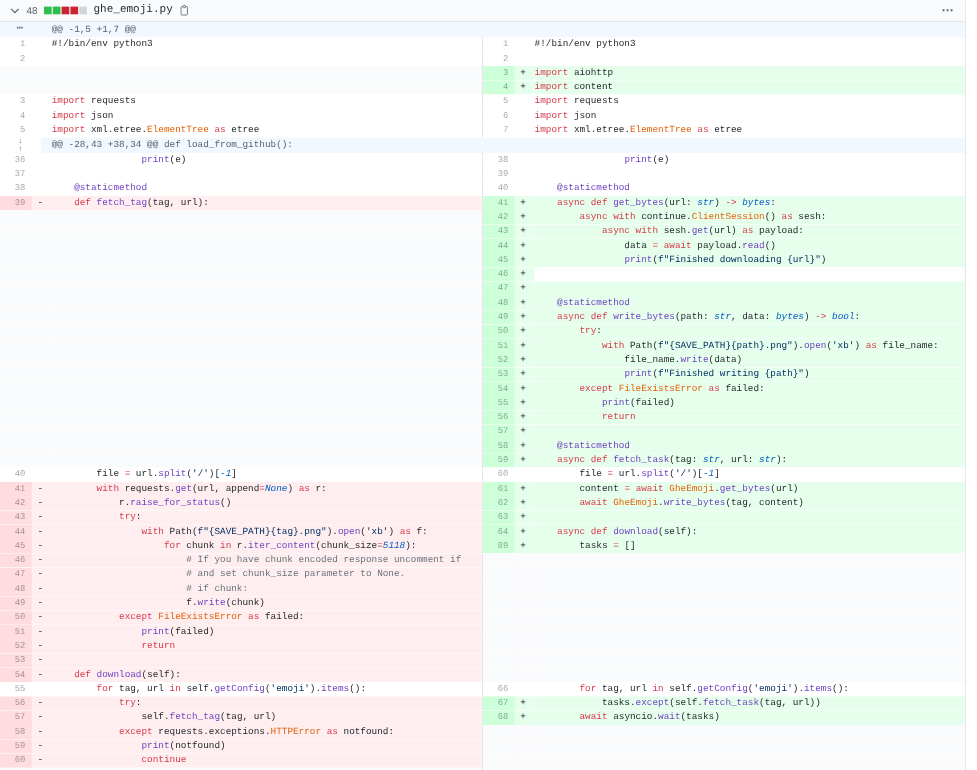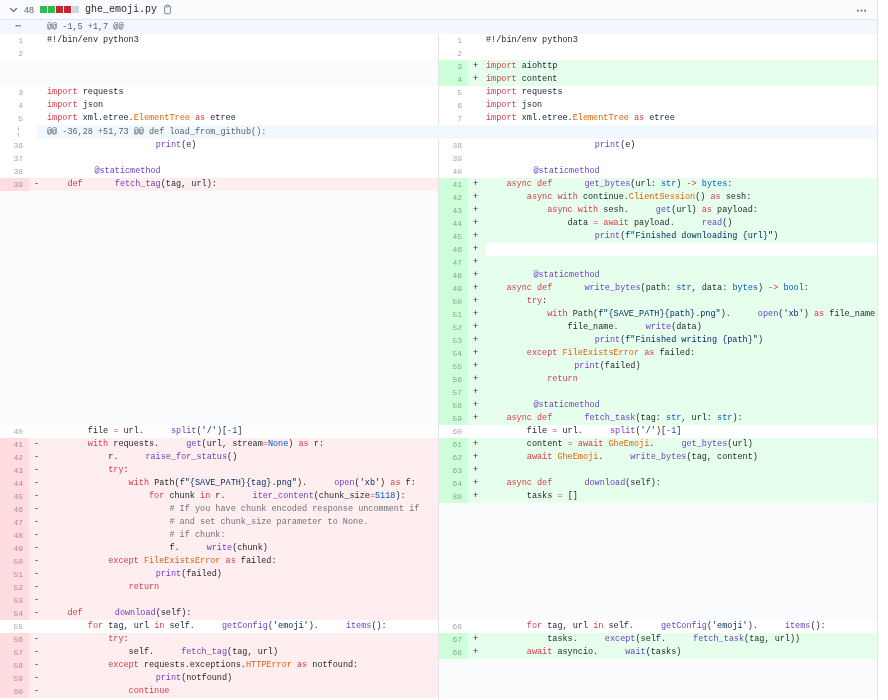--- a/index.html
+++ b/index.html
@@ -34,22 +34,22 @@
   .hunk .gut{width:37px;flex:none;text-align:center;color:#586069;cursor:pointer;overflow:hidden;}
   .hunk .gut.dots{font-size:10px;letter-spacing:1px;}
   .hunk .gut.arrows{background:#fff;font-size:6.5px;line-height:7px;padding-top:0;}
   .hunk .gut.arrows div{height:7px;}
   .hunk .txt{flex:1;color:#586069;padding-left:10px;white-space:pre;overflow:hidden;}
 
   
   .sg-p{color:#24292e;}
   .sg-k{color:#d73a49;}
   .sg-s{color:#032f62;}
-  .sg-f{color:#6f42c1;margin-left:27px;}
-  .sg-b{color:#005cc5;}
+  .sg-f{color:#6f42c1;}
+  .sg-b{color:#005cc5;font-style:italic;}
   .sg-o{color:#e36209;}
   .sg-c{color:#6a737d;}
 </style>
 </head>
 <body>
 
 <div class="file">
   <div class="file-header">
     <span class="chev">
       <svg width="9" height="9" viewBox="0 0 16 16">
@@ -162,21 +162,21 @@
           <div class="num">7</div>
           <div class="marker"></div>
           <div class="code"><span class="sg-k">import</span><span class="sg-p"> xml.etree.</span><span class="sg-o">ElementTree</span><span class="sg-k"> as</span><span class="sg-p"> etree</span></div>
         </div>
       </div>
       <div class="hunk">
         <div class="gut arrows">
           <div class="">↓</div>
           <div class="">↑</div>
         </div>
-        <div class="txt">@@ -36,28 +51,73 @@ def load_from_github():</div>
+        <div class="txt">@@ -28,43 +38,34 @@ def load_from_github():</div>
       </div>
       <div class="row">
         <div class="half left k-c">
           <div class="num">36</div>
           <div class="marker"></div>
           <div class="code"><span class="sg-p">                </span><span class="sg-f">print</span><span class="sg-p">(e)</span></div>
         </div>
         <div class="half right k-c">
           <div class="num">38</div>
           <div class="marker"></div>
@@ -443,21 +443,21 @@
         <div class="half right k-c">
           <div class="num">60</div>
           <div class="marker"></div>
           <div class="code"><span class="sg-p">        file </span><span class="sg-k">=</span><span class="sg-p"> url.</span><span class="sg-f">split</span><span class="sg-p">(</span><span class="sg-s">'/'</span><span class="sg-p">)[</span><span class="sg-b">-1</span><span class="sg-p">]</span></div>
         </div>
       </div>
       <div class="row">
         <div class="half left k-d">
           <div class="num">41</div>
           <div class="marker">-</div>
-          <div class="code"><span class="sg-k">        with </span><span class="sg-p">requests.</span><span class="sg-f">get</span><span class="sg-p">(url, stream</span><span class="sg-k">=</span><span class="sg-b">None</span><span class="sg-p">) </span><span class="sg-k">as</span><span class="sg-p"> r:</span></div>
+          <div class="code"><span class="sg-k">        with </span><span class="sg-p">requests.</span><span class="sg-f">get</span><span class="sg-p">(url, append</span><span class="sg-k">=</span><span class="sg-b">None</span><span class="sg-p">) </span><span class="sg-k">as</span><span class="sg-p"> r:</span></div>
         </div>
         <div class="half right k-a">
           <div class="num">61</div>
           <div class="marker">+</div>
           <div class="code"><span class="sg-p">        content </span><span class="sg-k">=</span><span class="sg-p"> </span><span class="sg-k">await</span><span class="sg-p"> </span><span class="sg-o">GheEmoji</span><span class="sg-p">.</span><span class="sg-f">get_bytes</span><span class="sg-p">(url)</span></div>
         </div>
       </div>
       <div class="row">
         <div class="half left k-d">
           <div class="num">42</div>

